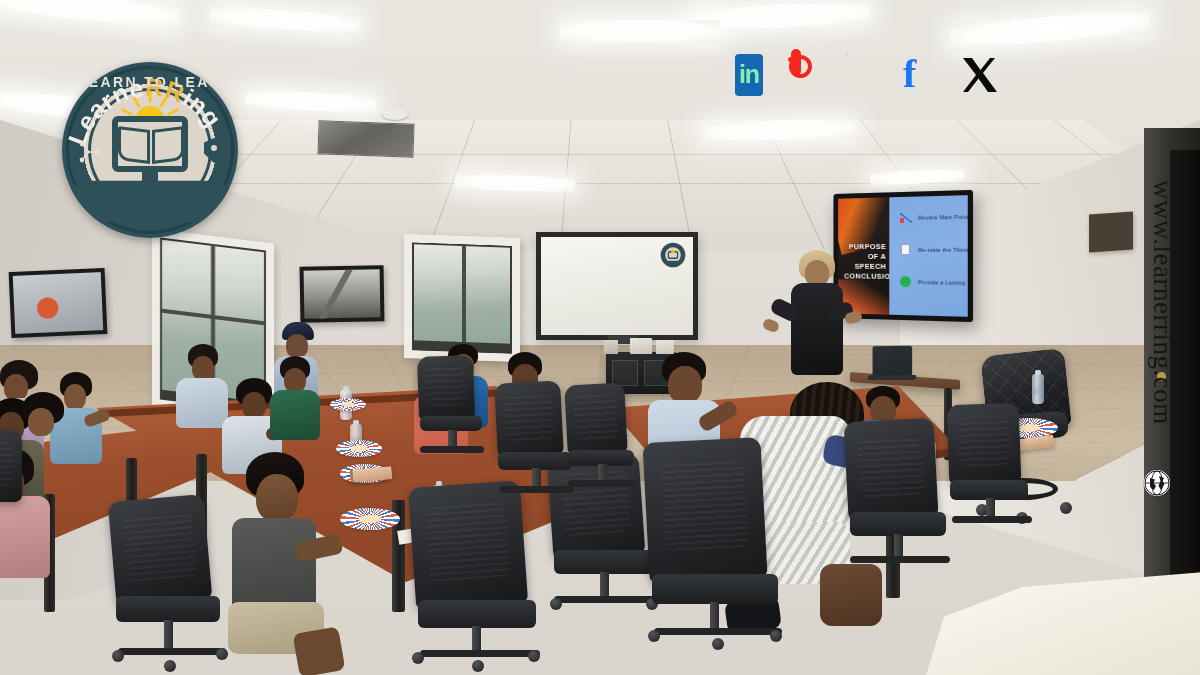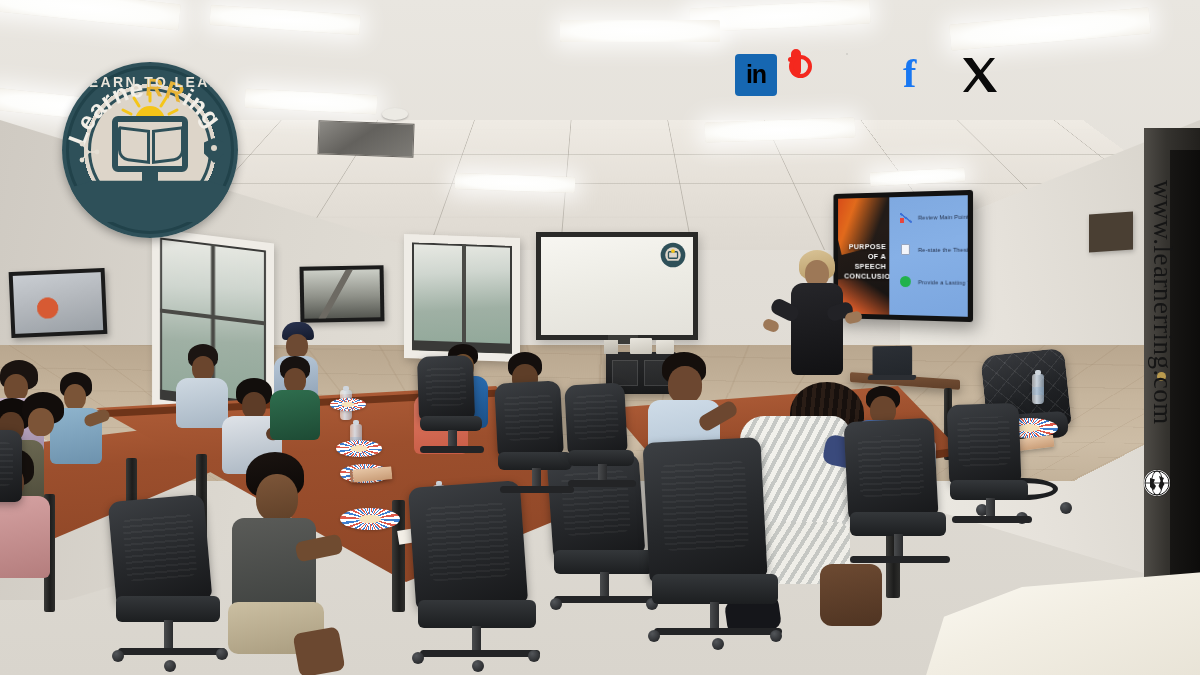--- a/index.html
+++ b/index.html
@@ -448,22 +448,22 @@
     content:""; position:absolute; left:50%; top:26%; width:6px; height:6px;
     margin-left:-3px; border-radius:50%; background:#ddd5c9;
   }
 
   .social-row {
     position: absolute; left: 735px; top: 54px;
     display: flex; align-items: center; gap: 14px;
   }
   .s-icon { width: 42px; height: 42px; position: relative; }
   .li-box {
-    width: 42px; height: 42px; background: #1667b2; border-radius: 4px;
-    color: #000000; font-weight: 700; font-size: 25px;
+    width: 28px; height: 42px; background: #1667b2; border-radius: 4px;
+    color: #86efac; font-weight: 700; font-size: 25px;
     display: flex; align-items: center; justify-content: center;
     letter-spacing: -1px; padding-bottom: 2px;
   }
   .ig-box {
     width: 40px; height: 40px; border: 5px solid #f4281e; border-radius: 12px;
     position: relative; background: transparent;
   }
   .ig-box::before {
     content:""; position:absolute; left:50%; top:50%; width:15px; height:15px;
     margin:-7.5px 0 0 -7.5px; border:4px solid #f4281e; border-radius:50%;

